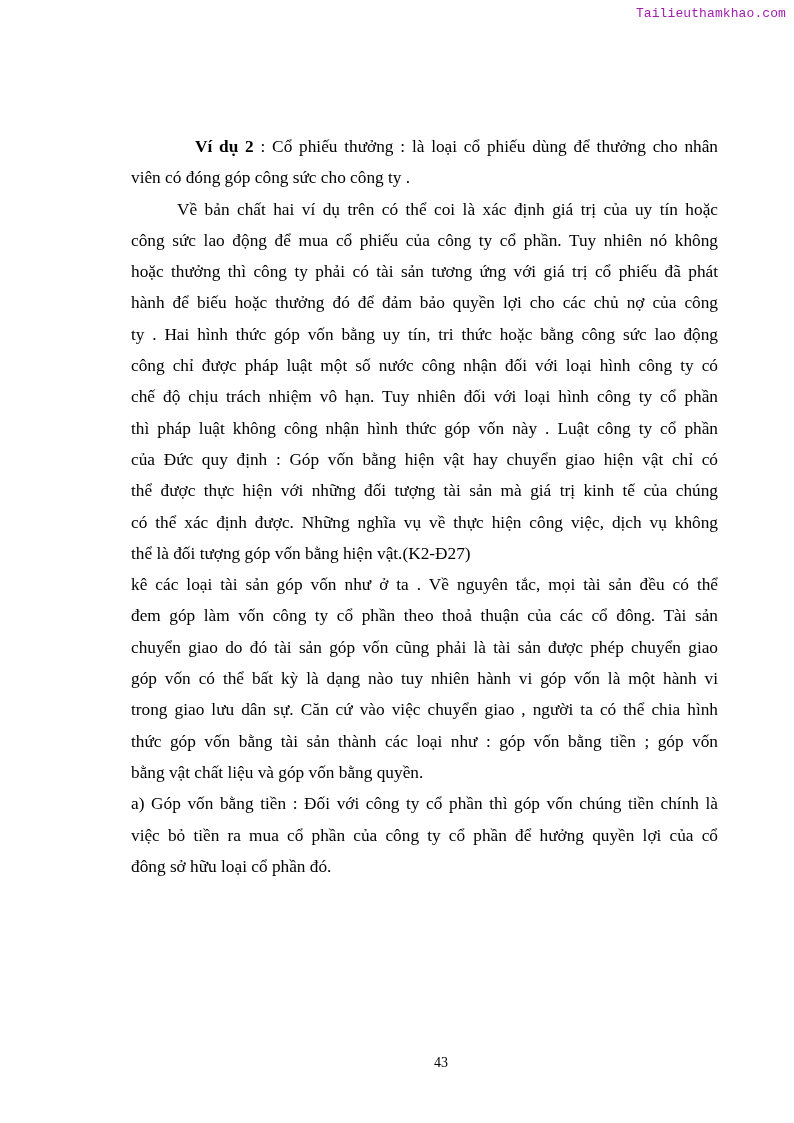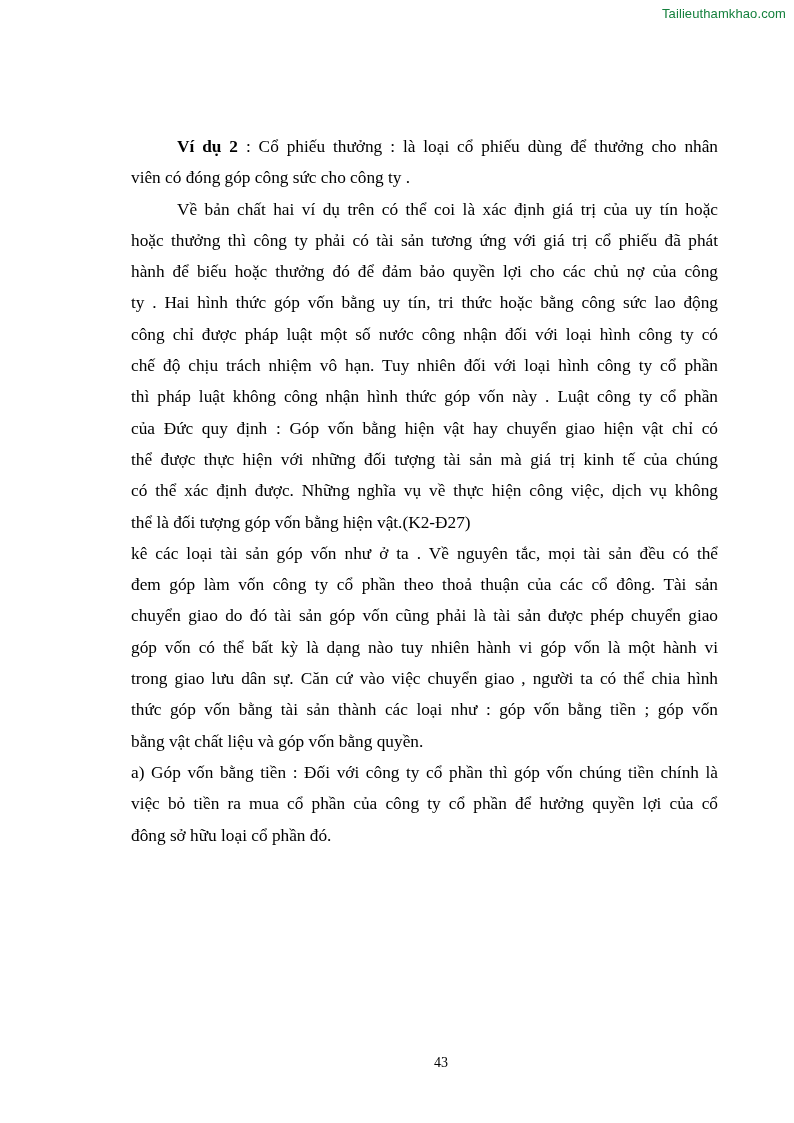--- a/index.html
+++ b/index.html
@@ -1,43 +1,44 @@
 <!DOCTYPE html>
 <html><head>
   <meta charset="utf-8">
   <style>
     html, body { margin: 0; padding: 0; background: #ffffff; }
     body { width: 794px; height: 1123px; position: relative; overflow: hidden;
            font-family: "Liberation Serif", "DejaVu Serif", serif; color: #000; }
-    .watermark { position: absolute; top: 6px; right: 8px; font-family: Liberation Sans, sans-serif;
-                 font-size: 13px; color: #15803d; letter-spacing: 0.1px; }
+    .watermark { position: absolute; top: 6px; right: 8px; font-family: Liberation Mono, monospace;
+                 font-size: 13px; color: #a21caf; letter-spacing: 0.1px; }
     .page-body { position: absolute; left: 131px; top: 131px; width: 587px; }
     .line { height: 31.3px; line-height: 31.3px; font-size: 17.3px; white-space: nowrap;
             text-align: justify; text-align-last: justify; overflow: visible; }
     .line.last { text-align-last: left; }
     .line.indent { padding-left: 46px; }
-    .b { font-weight: bold; }
+    .b { font-weight: bold; margin-left: 18px; }
     .i { }
     .page-number { position: absolute; top: 1055px; left: 0; width: 794px; text-align: center;
                    font-size: 14px; margin-left: 44px; }
   </style>
 </head>
 <body>
 
 <div class="watermark">Tailieuthamkhao.com</div>
 
 <div class="page-body">
 
   <div>
     <div class="line indent"><span class="b">Ví dụ 2</span><span> : Cổ phiếu thưởng : là loại cổ phiếu dùng để thưởng cho nhân</span></div>
     <div class="line last">viên có đóng góp công sức cho công ty .</div>
   </div>
 
   <div>
     <div class="line indent">Về bản chất hai ví dụ trên có thể coi là xác định giá trị của uy tín hoặc</div>
+    <div class="line">công sức lao động để mua cổ phiếu của công ty cổ phần. Tuy nhiên nó không</div>
     <div class="line">hoặc thưởng thì công ty phải có tài sản tương ứng với giá trị cổ phiếu đã phát</div>
     <div class="line">hành để biếu hoặc thưởng đó để đảm bảo quyền lợi cho các chủ nợ của công</div>
     <div class="line">ty . Hai hình thức góp vốn bằng uy tín, tri thức hoặc bằng công sức lao động</div>
     <div class="line">công chỉ được pháp luật một số nước công nhận đối với loại hình công ty có</div>
     <div class="line">chế độ chịu trách nhiệm vô hạn. Tuy nhiên đối với loại hình công ty cổ phần</div>
     <div class="line">thì pháp luật không công nhận hình thức góp vốn này . Luật công ty cổ phần</div>
     <div class="line"><span>của Đức quy định : </span><span class="i">Góp vốn bằng hiện vật hay chuyển giao hiện vật chỉ có</span></div>
     <div class="line i">thể được thực hiện với những đối tượng tài sản mà giá trị kinh tế của chúng</div>
     <div class="line i">có thể xác định được. Những nghĩa vụ về thực hiện công việc, dịch vụ không</div>
     <div class="line last"><span class="i">thể là đối tượng góp vốn bằng hiện vật.</span><span>(K2-Đ27)</span></div>

